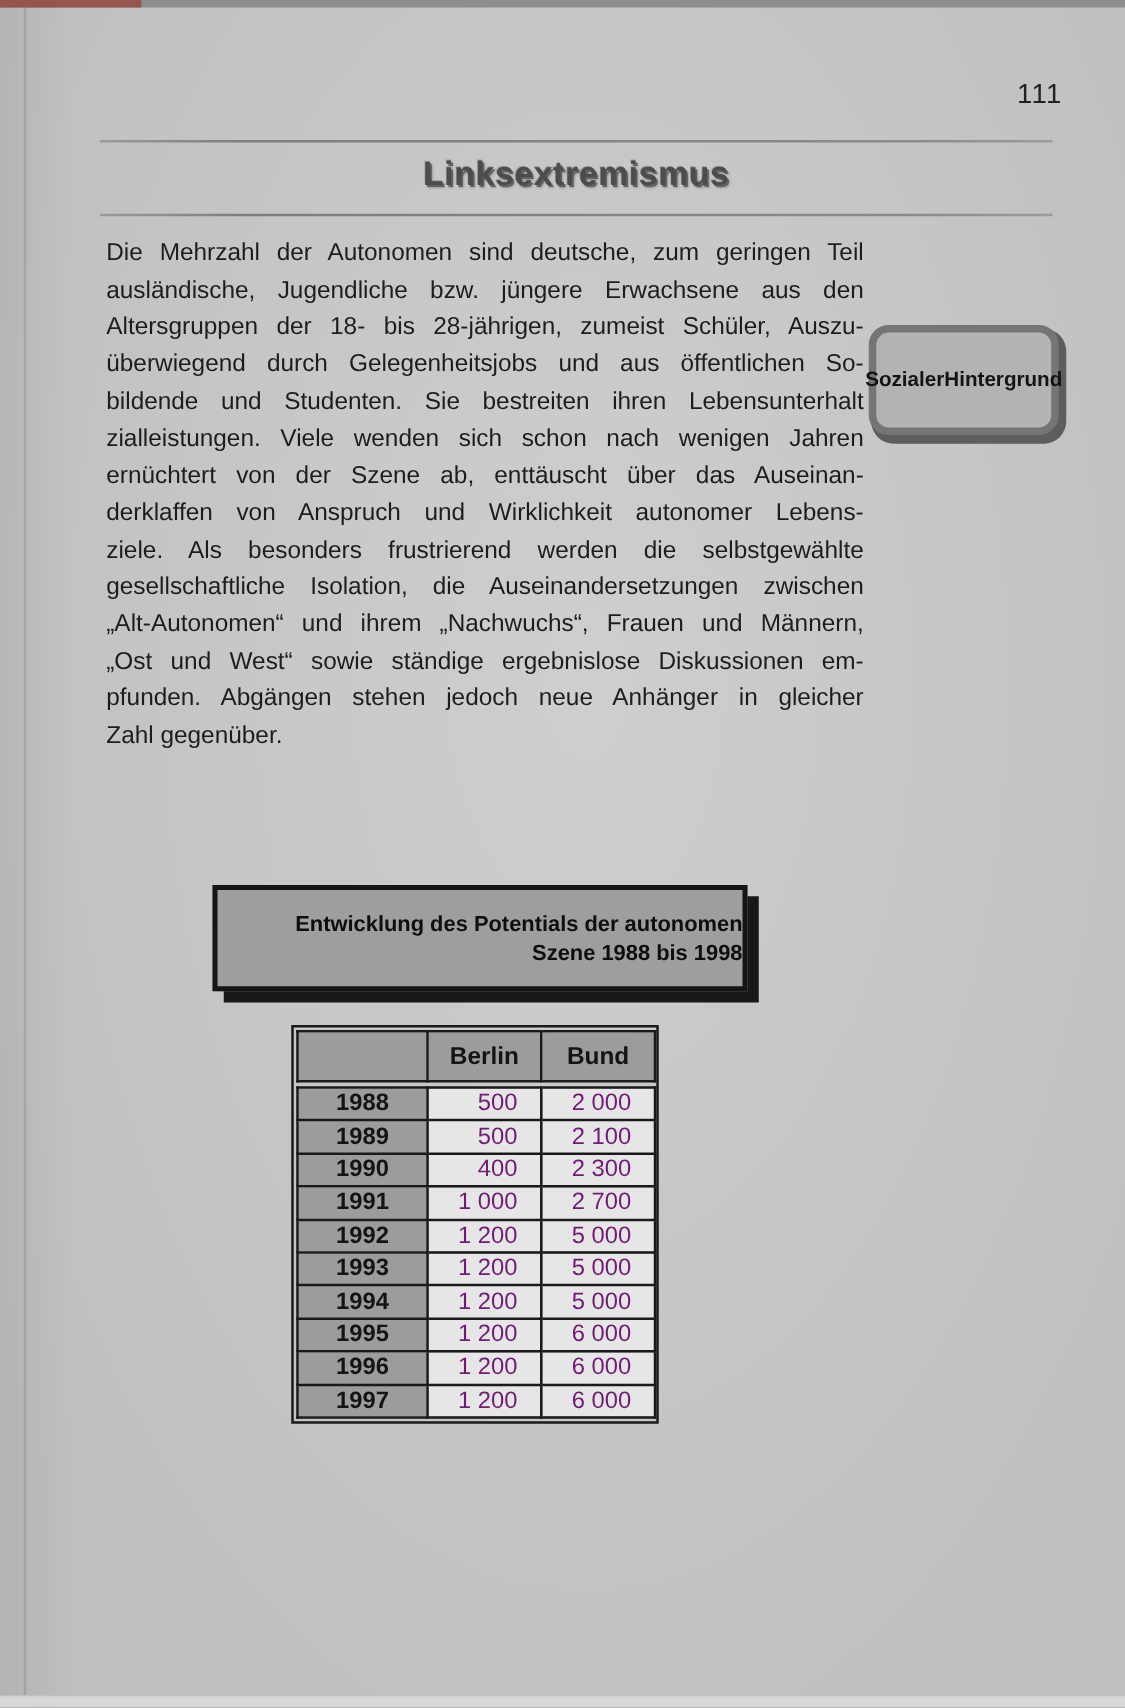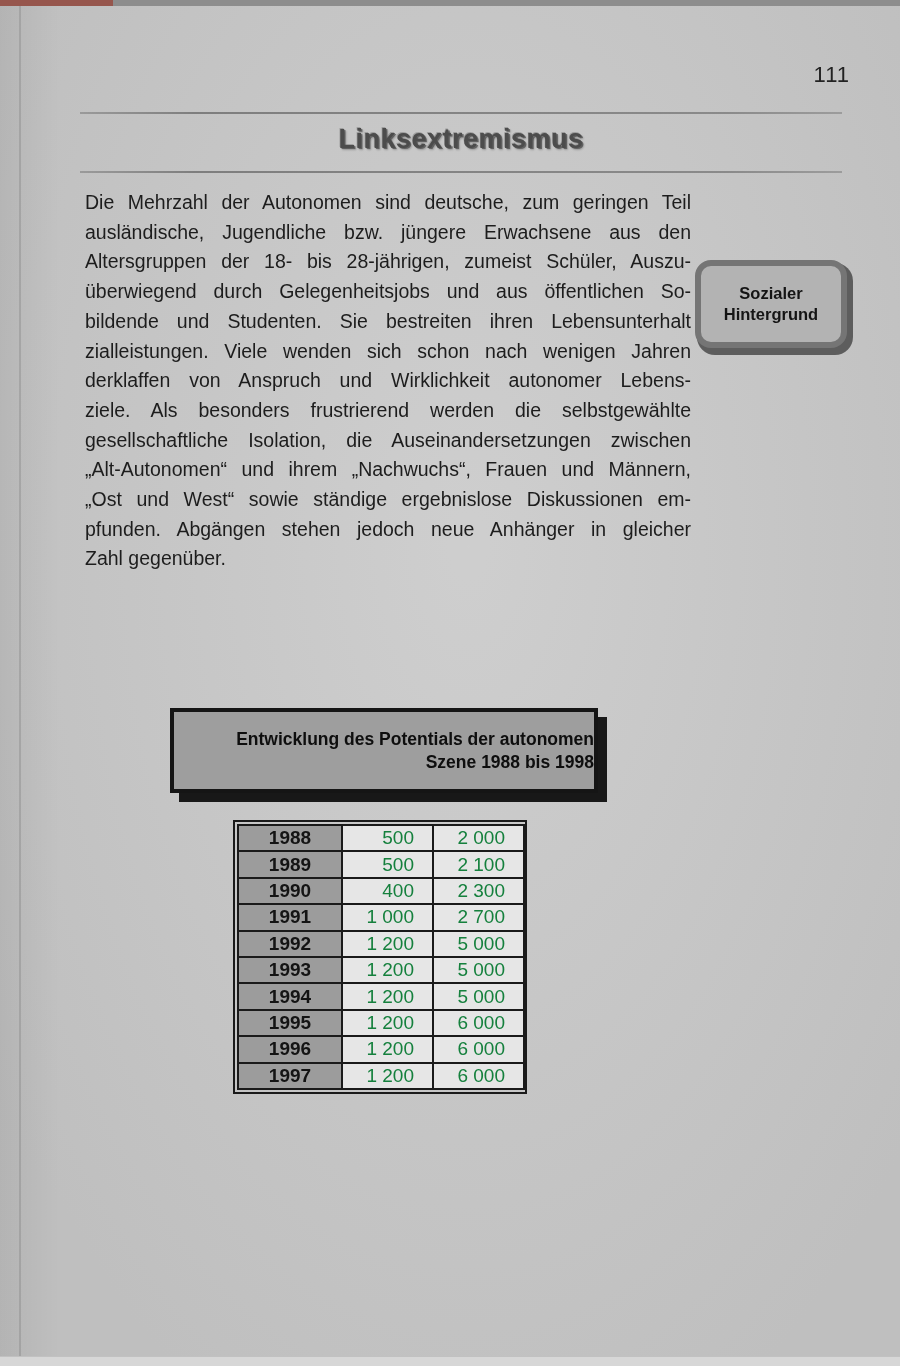--- a/index.html
+++ b/index.html
@@ -31,40 +31,40 @@
   }
 
   .paragraph { position:absolute; top:188px; left:85px; width:606px; font-size:19.5px; line-height:29.7px; color:#1d1d1d; }
   .bodyline { text-align:justify; text-align-last:justify; white-space:normal; }
   .bodyline.last { text-align-last:left; }
 
   .side-box {
     position:absolute; top:260px; left:695px; width:152px; height:88px; box-sizing:border-box;
     background:#b3b3b3; border:6px solid #757575; border-radius:16px;
     box-shadow:4px 5px 0 2px #5d5d5d;
-    display:flex; flex-direction:column; justify-content:center; align-items:center;
+    display:flex; justify-content:center; align-items:center;
     font-weight:bold; font-size:16.5px; line-height:21px; color:#141414; text-align:right;
   }
 
   .table-title-box {
     position:absolute; top:708px; left:170px; width:428px; height:85px; box-sizing:border-box;
     background:#9e9e9e; border:4px solid #151515;
     box-shadow:9px 9px 0 0 #181818;
     display:flex; flex-direction:column; justify-content:center; align-items:flex-end;
     font-weight:bold; font-size:17.5px; line-height:23px; color:#0e0e0e; text-align:center;
   }
 
   .data-table { position:absolute; top:820px; left:233px; width:294px; box-sizing:border-box; border:2px solid #1a1a1a; padding:2px; }
   .data-table table { border-collapse:collapse; width:286px; table-layout:fixed; }
   .data-table td { border:2px solid #1a1a1a; overflow:hidden; }
   .t-head { margin-bottom:3px; }
   .t-head td { background:#9c9c9c; height:36px; font-weight:bold; font-size:19.5px; text-align:center; color:#141414; }
   .t-body td { height:22.4px; font-size:19px; }
   .t-body td.year { background:#9c9c9c; font-weight:bold; text-align:center; color:#141414; }
-  .t-body td.val { background:#e6e6e6; text-align:right; padding-right:18px; color:#15803d; }
+  .t-body td.val { background:#e6e6e6; text-align:right; padding-right:18px; color:#701a75; }
   col.c-year { width:104px; } col.c-berlin { width:91px; } col.c-bund { width:91px; }
 </style>
 </head>
 <body>
 
 <div class="page">
 
   <div class="top-bar">
     <div class="top-bar-accent" style="background: rgb(150, 86, 77);"></div>
   </div>
@@ -77,40 +77,55 @@
   <h1 class="heading">Linksextremismus</h1>
   <div class="rule rule-bottom"></div>
 
   <div class="paragraph">
       <div class="bodyline">Die Mehrzahl der Autonomen sind deutsche, zum geringen Teil</div>
       <div class="bodyline">ausländische, Jugendliche bzw. jüngere Erwachsene aus den</div>
       <div class="bodyline">Altersgruppen der 18- bis 28-jährigen, zumeist Schüler, Auszu-</div>
       <div class="bodyline">überwiegend durch Gelegenheitsjobs und aus öffentlichen So-</div>
       <div class="bodyline">bildende und Studenten. Sie bestreiten ihren Lebensunterhalt</div>
       <div class="bodyline">zialleistungen. Viele wenden sich schon nach wenigen Jahren</div>
+      <div class="bodyline">ernüchtert von der Szene ab, enttäuscht über das Auseinan-</div>
       <div class="bodyline">derklaffen von Anspruch und Wirklichkeit autonomer Lebens-</div>
       <div class="bodyline">ziele. Als besonders frustrierend werden die selbstgewählte</div>
       <div class="bodyline">gesellschaftliche Isolation, die Auseinandersetzungen zwischen</div>
       <div class="bodyline">„Alt-Autonomen“ und ihrem „Nachwuchs“, Frauen und Männern,</div>
       <div class="bodyline">„Ost und West“ sowie ständige ergebnislose Diskussionen em-</div>
       <div class="bodyline">pfunden. Abgängen stehen jedoch neue Anhänger in gleicher</div>
       <div class="bodyline last">Zahl gegenüber.</div>
     </div>
 
   <div class="side-box">
     <div>Sozialer</div>
     <div>Hintergrund</div>
   </div>
 
   <div class="table-title-box">
     <div>Entwicklung des Potentials der autonomen</div>
     <div>Szene 1988 bis 1998</div>
   </div>
 
   <div class="data-table">
+    <table class="t-head">
+      <colgroup>
+          <col class="c-year">
+          <col class="c-berlin">
+          <col class="c-bund">
+        </colgroup>
+      <tbody>
+        <tr>
+          <td></td>
+          <td>Berlin</td>
+          <td>Bund</td>
+        </tr>
+      </tbody>
+    </table>
     <table class="t-body">
       <colgroup>
           <col class="c-year">
           <col class="c-berlin">
           <col class="c-bund">
         </colgroup>
       <tbody>
           <tr>
             <td class="year">1988</td>
             <td class="val">500</td>

